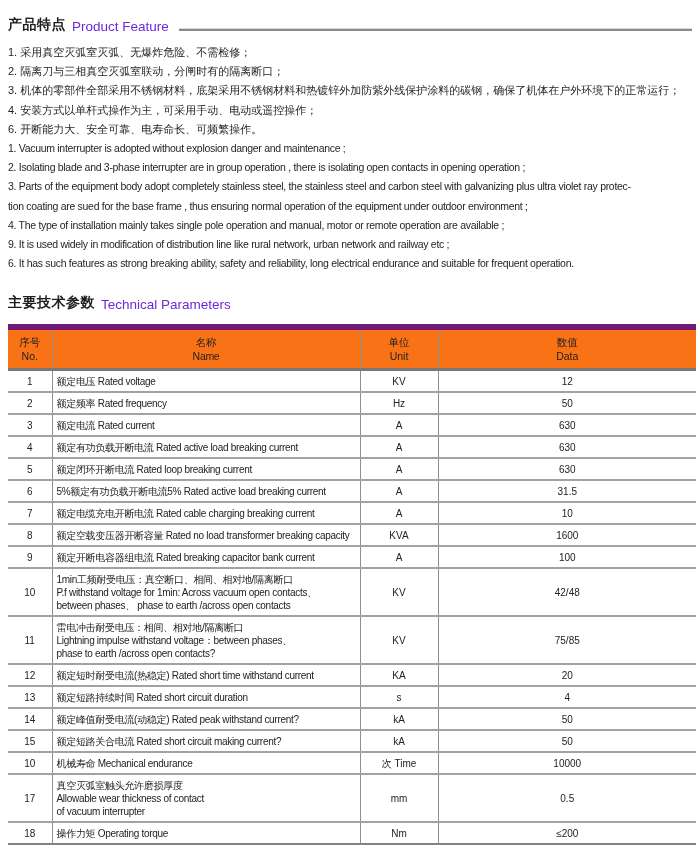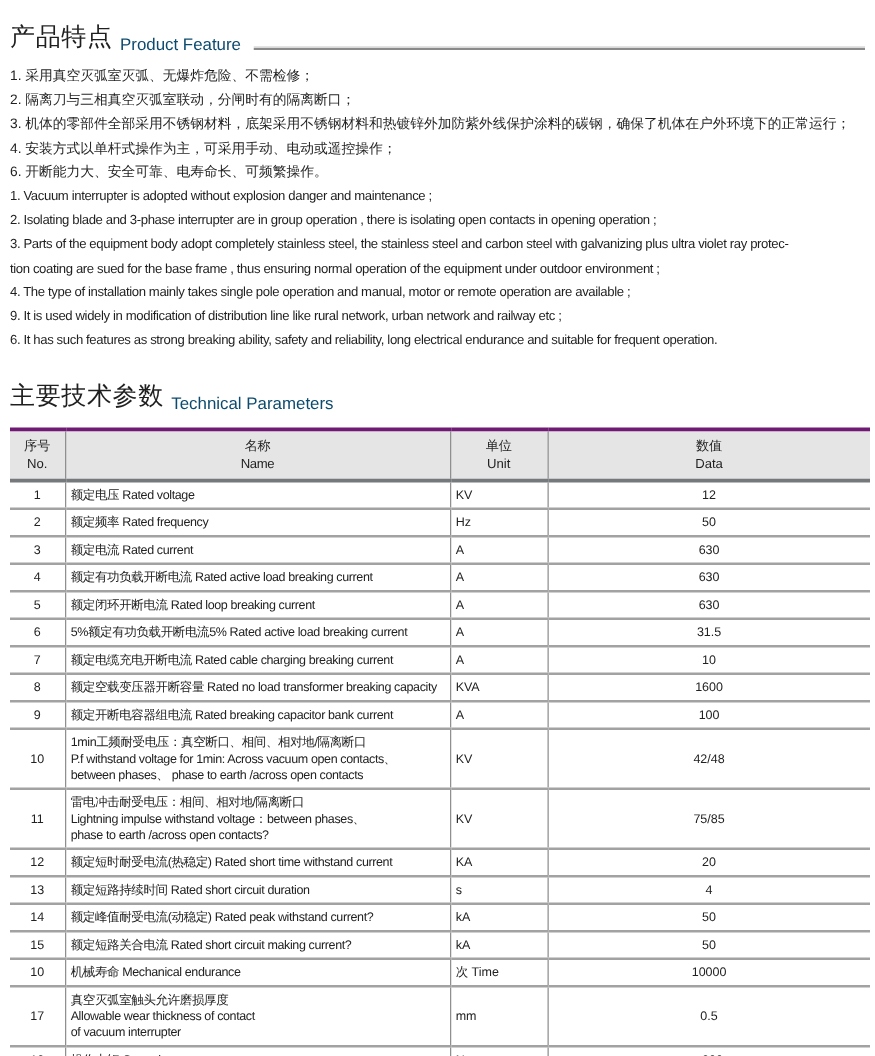--- a/index.html
+++ b/index.html
@@ -3,49 +3,49 @@
 <meta charset="utf-8">
 <style>
   html,body { margin:0; padding:0; background:#ffffff; }
   body { font-family:"Liberation Sans","DejaVu Sans",sans-serif; color:#1f1f1f; }
   .page {
     position:relative; width:700px; height:845px; box-sizing:border-box;
     background:#ffffff; padding:16px 6px 0 8px; overflow:hidden;
   }
   
   .sec-title { display:flex; align-items:flex-end; }
-  .sec-title .cn { font-weight:normal; font-size:20px; letter-spacing:0.5px; white-space:nowrap; }
-  .sec-title .en { font-size:13.5px; margin-left:6px; white-space:nowrap; color:#0c4a6e; }
+  .sec-title .cn { font-weight:bold; font-size:14px; letter-spacing:0.5px; white-space:nowrap; }
+  .sec-title .en { font-size:13.5px; margin-left:6px; white-space:nowrap; color:#6d28d9; }
   .sec-title .rule {
     flex:1; height:3px; margin:0 2px 3px 10px;
     background:linear-gradient(to bottom,#d9d9d9 0%,#d9d9d9 45%,#8a8a8a 45%,#8a8a8a 100%);
   }
   
   .features { margin-top:9px; }
   .features .li { white-space:pre-line; }
   .features-cn .li { font-size:11px; line-height:19.2px; }
   .features-en .li { font-size:10.5px; letter-spacing:-0.3px; line-height:19.2px; }
   
   .sec2 { margin-top:21px; }
   
   table.params { border-collapse:collapse; table-layout:fixed; width:688px; margin-top:12px; }
   table.params thead td {
-    background:#e5e5e5; text-align:center; vertical-align:middle;
+    background:#f97316; text-align:center; vertical-align:middle;
     font-size:10.5px; line-height:14px; height:34px; white-space:pre-line;
-    border-top:3px solid #701a75; border-bottom:3px solid #75797c; padding:2px 0;
+    border-top:6px solid #701a75; border-bottom:3px solid #75797c; padding:2px 0;
   }
   table.params tbody td {
     font-size:10px; line-height:13px; padding:4px 4px 3px 4px;
     border-bottom:2px solid #a2a2a2; vertical-align:middle; color:#222;
   }
   table.params tbody tr:last-child td { border-bottom:3px solid #828282; }
   td.c-no   { text-align:center; border-right:1px solid #8f8f8f; }
   td.c-name { text-align:left; padding-left:11px; border-right:1px solid #8f8f8f;
               white-space:pre-line; letter-spacing:-0.3px; }
-  td.c-unit { text-align:left; border-right:1px solid #8f8f8f; }
+  td.c-unit { text-align:center; border-right:1px solid #8f8f8f; }
   td.c-data { text-align:center; }
 </style>
 </head>
 <body>
 
 <div class="page">
 
   <div class="sec-title">
     <span class="cn">产品特点</span>
     <span class="en">Product Feature</span>

